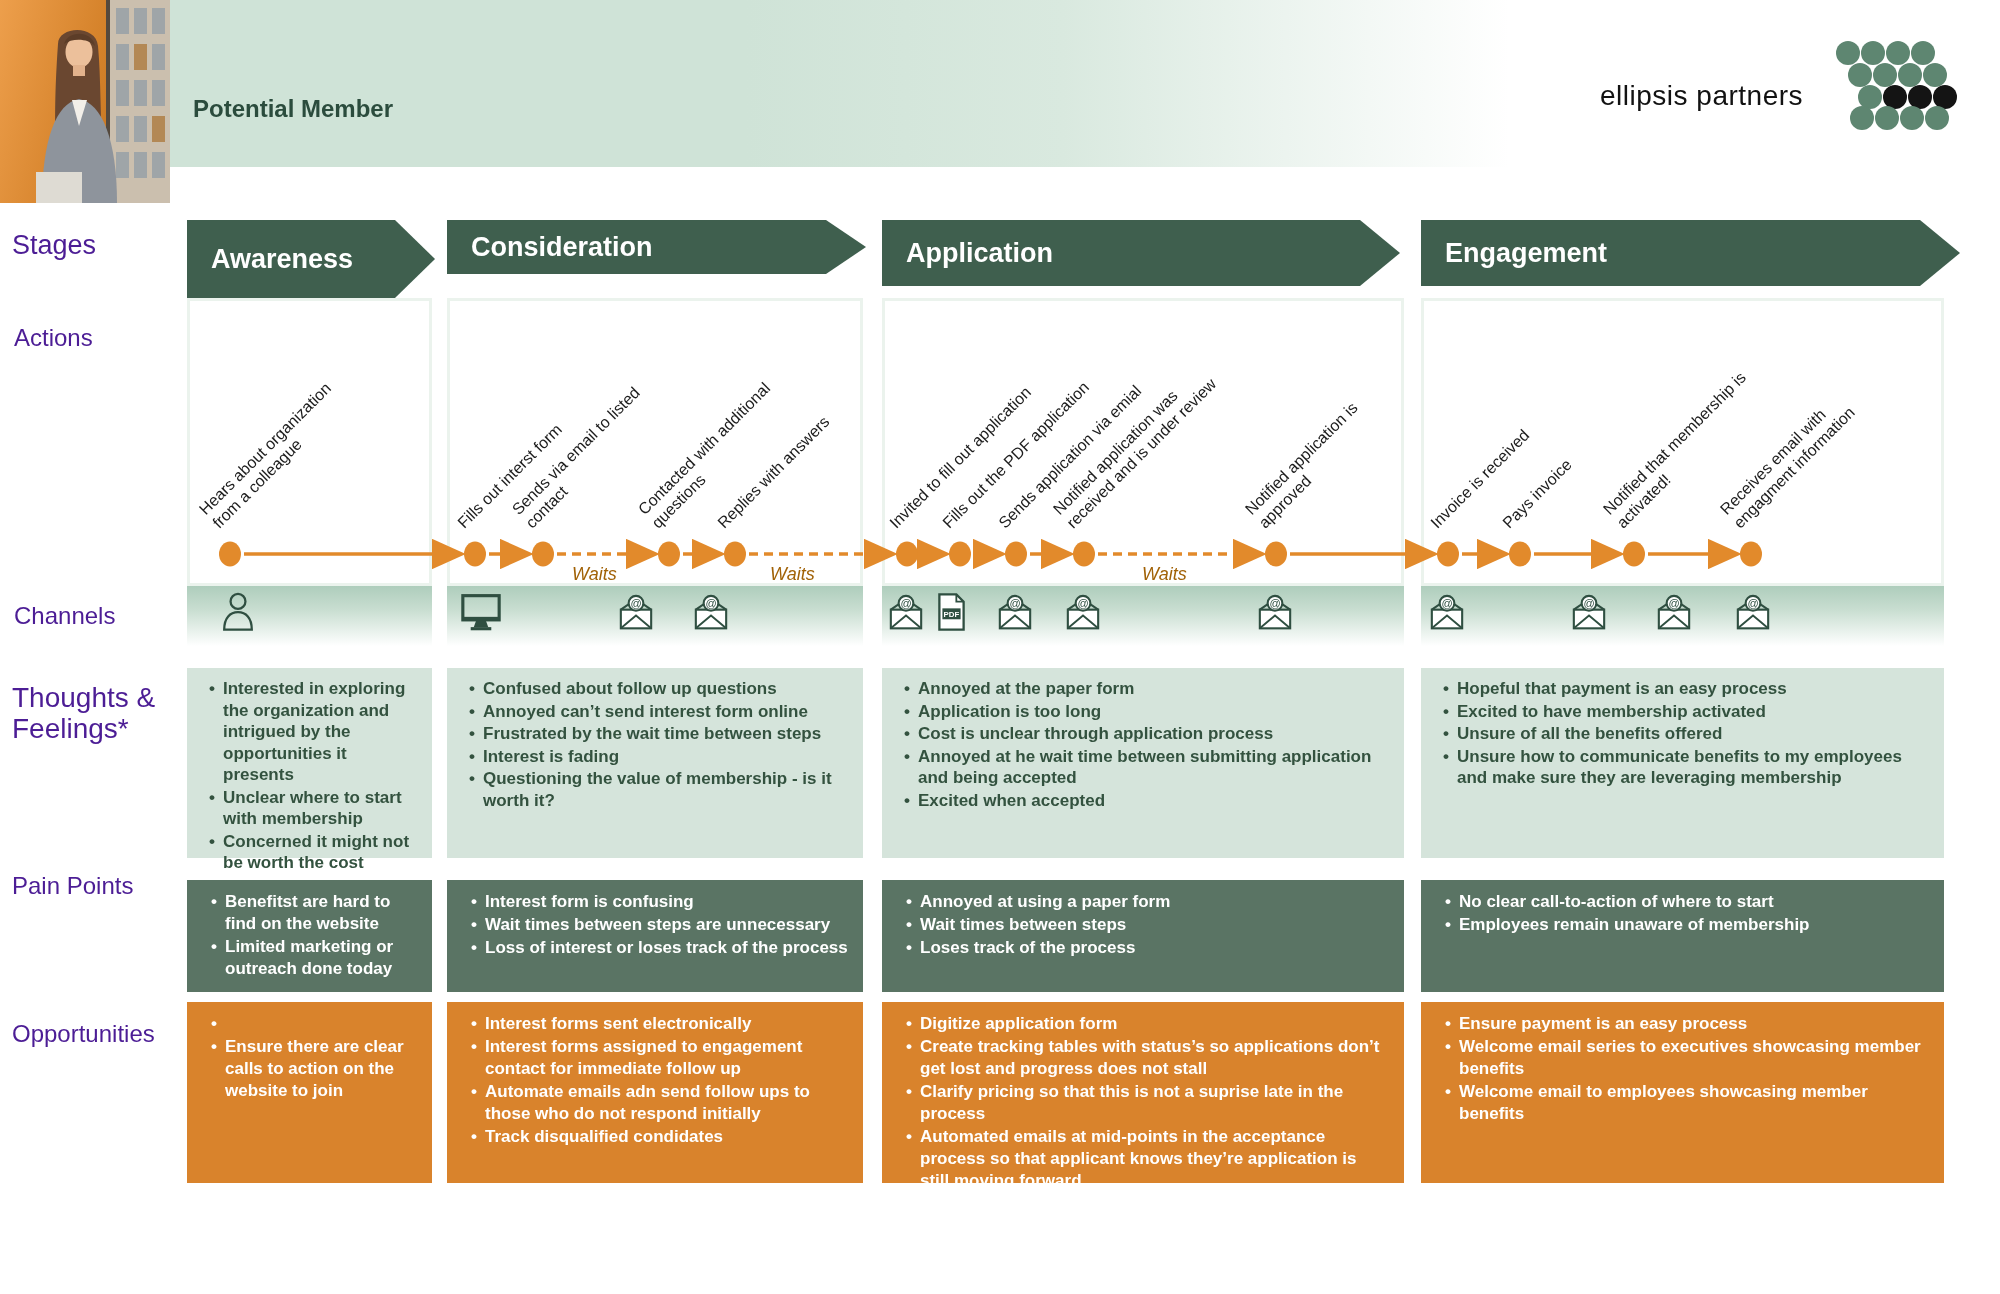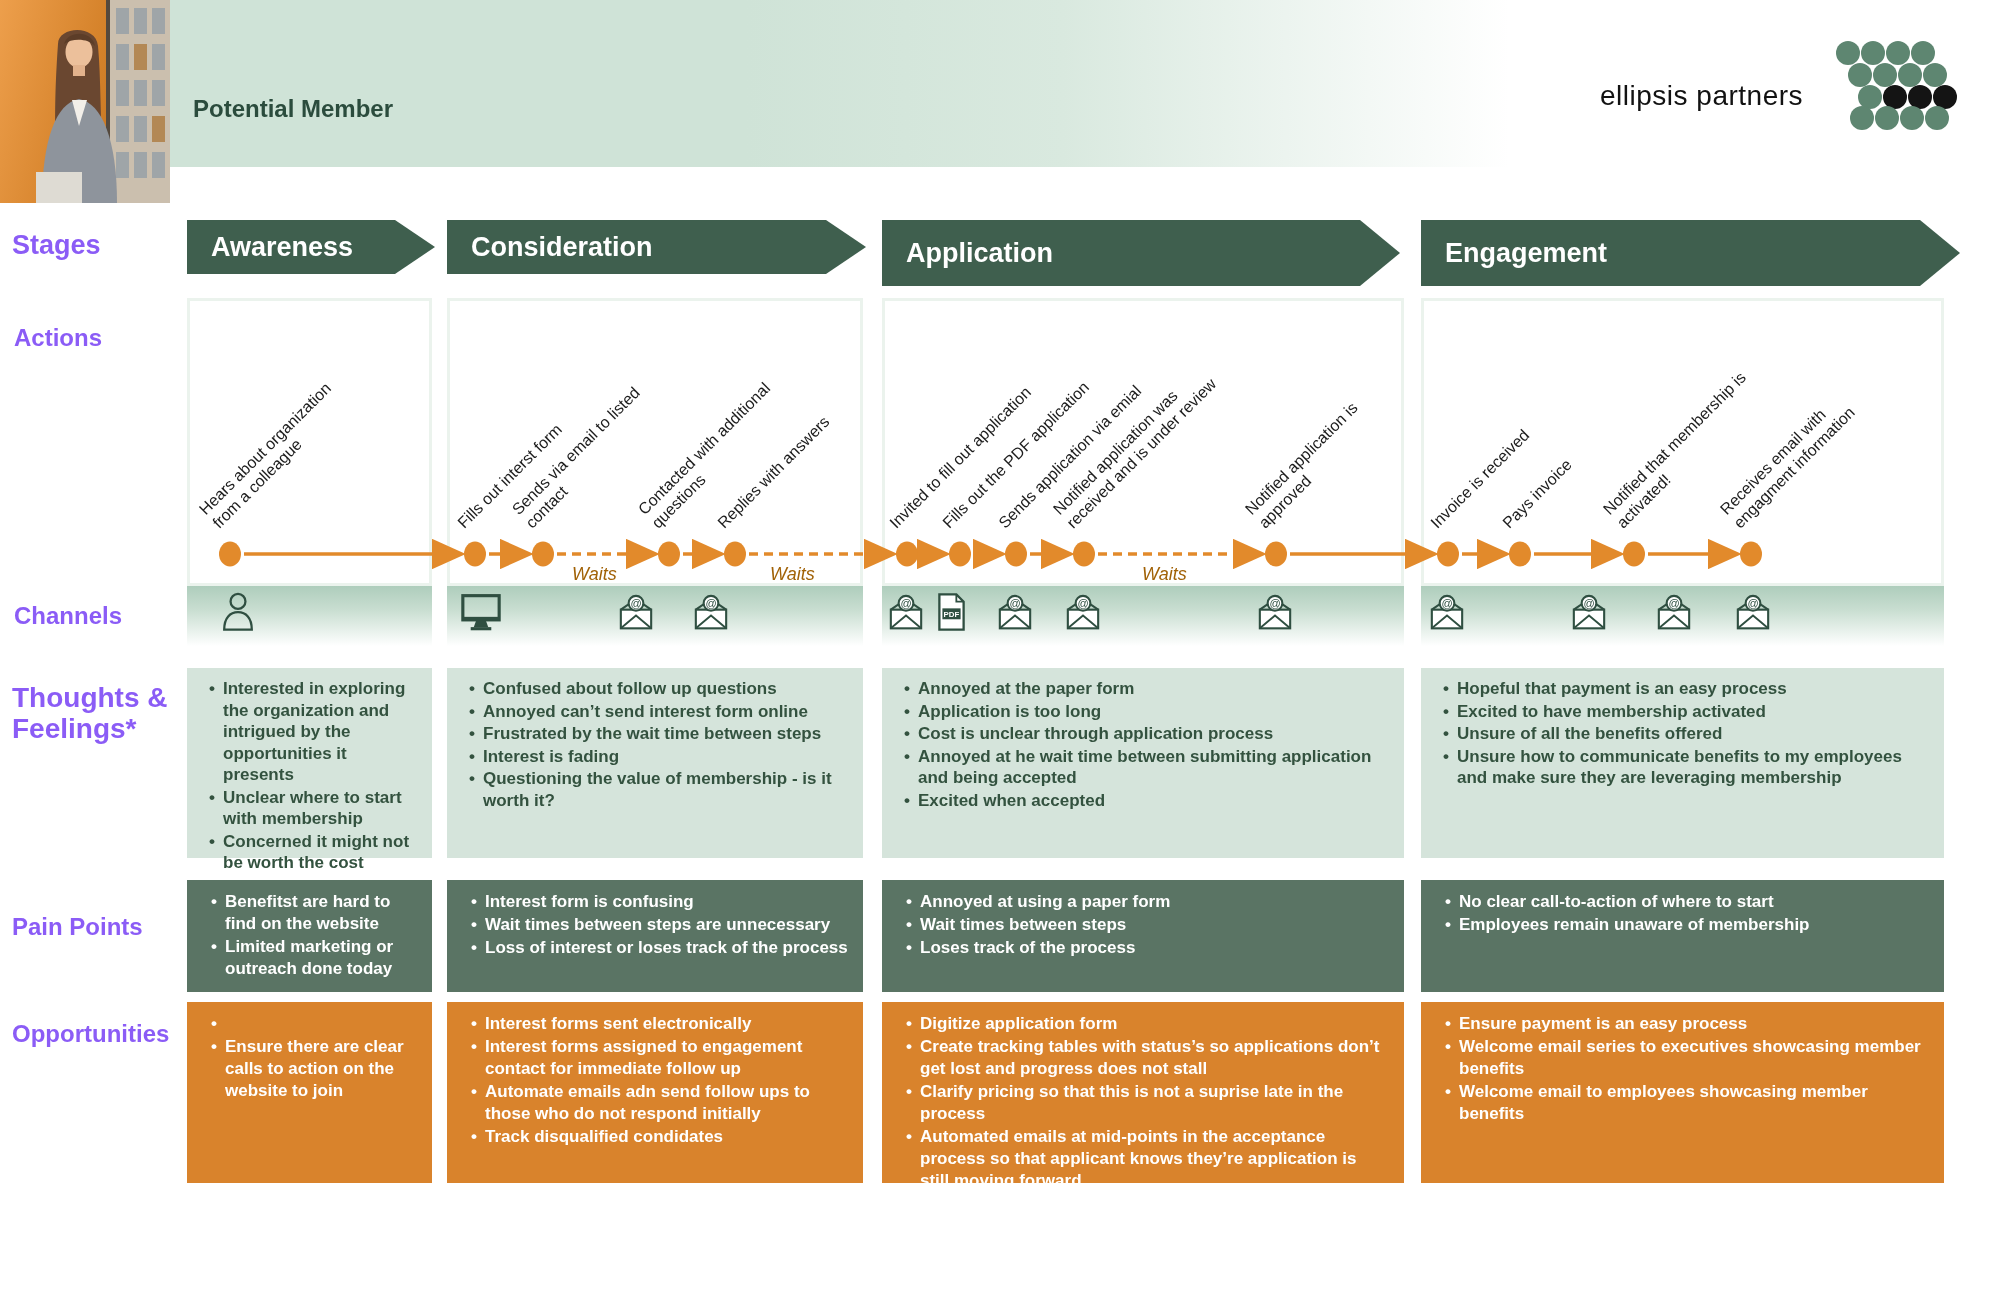--- a/index.html
+++ b/index.html
@@ -4,21 +4,21 @@
 <style>
   html,body{margin:0;padding:0;background:#fff;}
   .canvas{position:relative;width:2000px;height:1294px;background:#fff;overflow:hidden;
           font-family:"Liberation Sans","DejaVu Sans",sans-serif;}
   .abs{position:absolute;}
   .hdr-band{left:170px;top:0;width:1440px;height:167px;
     background:linear-gradient(90deg,#CFE3D7 0%,#CFE3D7 40%,#D9E9DF 62%,rgba(217,233,223,0) 93%);}
   .title{left:192px;top:40px;font-size:38px;font-weight:bold;color:#2B4C3D;}
   .subtitle{left:193px;top:95px;font-size:24px;font-weight:bold;color:#2B4C3D;}
   .logo-text{left:1600px;top:80px;width:250px;text-align:left;font-size:28px;color:#121212;letter-spacing:.5px;}
-  .row-label{color:#8b5cf6;font-weight:bold;}
+  .row-label{color:#4c1d95;font-weight:normal;}
   .banner{position:absolute;display:flex;align-items:center;color:#fff;font-weight:bold;font-size:27px;
     padding-left:24px;box-sizing:border-box;
     clip-path:polygon(0 0,calc(100% - 40px) 0,100% 50%,calc(100% - 40px) 100%,0 100%);}
   .panel{position:absolute;box-sizing:border-box;}
   .panel.actions{background:#fff;border:3px solid #EBF3ED;}
   .panel.thoughts{padding:9px 14px 0 14px;font-size:17px;font-weight:600;color:#33523F;line-height:21.5px;}
   .panel.pain,.panel.opps{padding:10px 14px 0 16px;color:#fff;font-weight:bold;font-size:17px;line-height:22px;}
   .bullet{display:flex;margin:1px 0;}
   .bullet .mark{flex:0 0 22px;width:22px;text-align:center;}
   .bullet .txt{flex:1;}
@@ -76,23 +76,23 @@
 
   <div class="abs hdr-band"></div>
   <div class="abs subtitle">Potential Member</div>
   <div class="abs logo-text">ellipsis partners</div>
 
   <div class="abs row-label" style="left:12px;top:230px;font-size:27px">Stages</div>
   <div class="abs row-label" style="left:14px;top:324px;font-size:24px">Actions</div>
   <div class="abs row-label" style="left:14px;top:602px;font-size:24px">Channels</div>
   <div class="abs row-label" style="left:12px;top:682px;font-size:28px;white-space:pre-line;line-height:31px">Thoughts &amp;
 Feelings*</div>
-  <div class="abs row-label" style="left:12px;top:913px;font-size:24px">Pain Points</div>
+  <div class="abs row-label" style="left:12px;top:872px;font-size:24px">Pain Points</div>
   <div class="abs row-label" style="left:12px;top:1020px;font-size:24px">Opportunities</div>
-<div class="banner" style="left: 187px; top: 220px; width: 248px; height: 54px; background: rgb(63, 95, 78);">
+<div class="banner" style="left: 187px; top: 220px; width: 248px; height: 78px; background: rgb(63, 95, 78);">
       <span>Awareness</span>
     </div>
     <div class="panel actions" style="left: 187px; top: 298px; width: 245px; height: 288px;"></div>
     <div class="panel channels" style="left: 187px; top: 586px; width: 245px; height: 60px; background: linear-gradient(rgb(174, 205, 188) 0%, rgb(201, 222, 209) 40%, rgba(255, 255, 255, 0) 100%);"></div>
     <div class="panel thoughts" style="left: 187px; top: 668px; width: 245px; height: 190px; background: rgb(213, 228, 219);">
       <div class="bullet">
         <span class="mark">•</span>
         <span class="txt">Interested in exploring the organization and intrigued by the opportunities it presents</span>
       </div>
       <div class="bullet">

